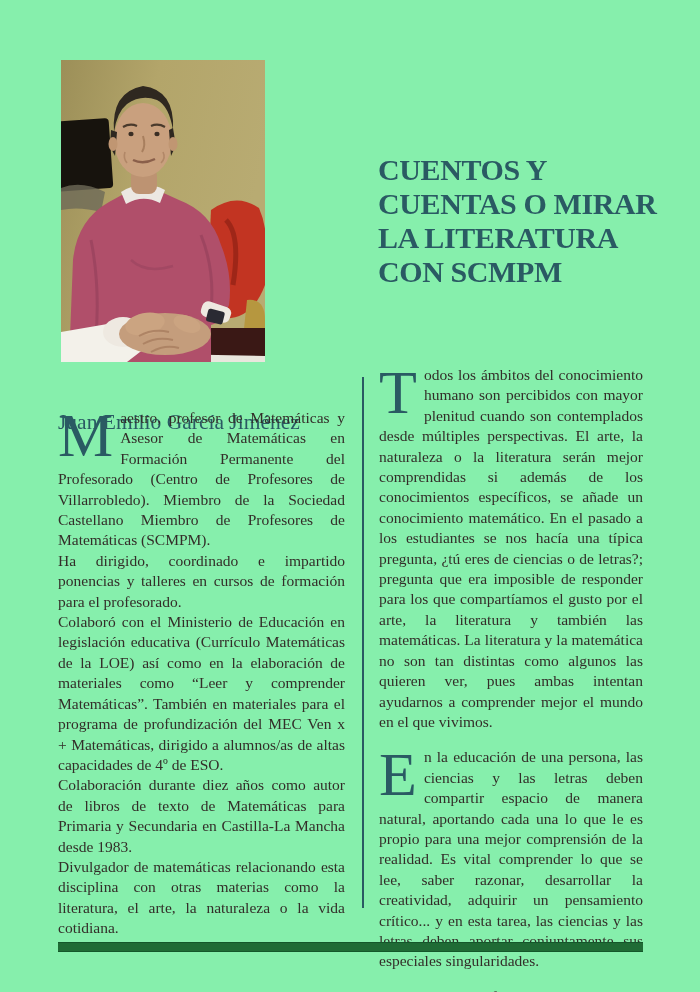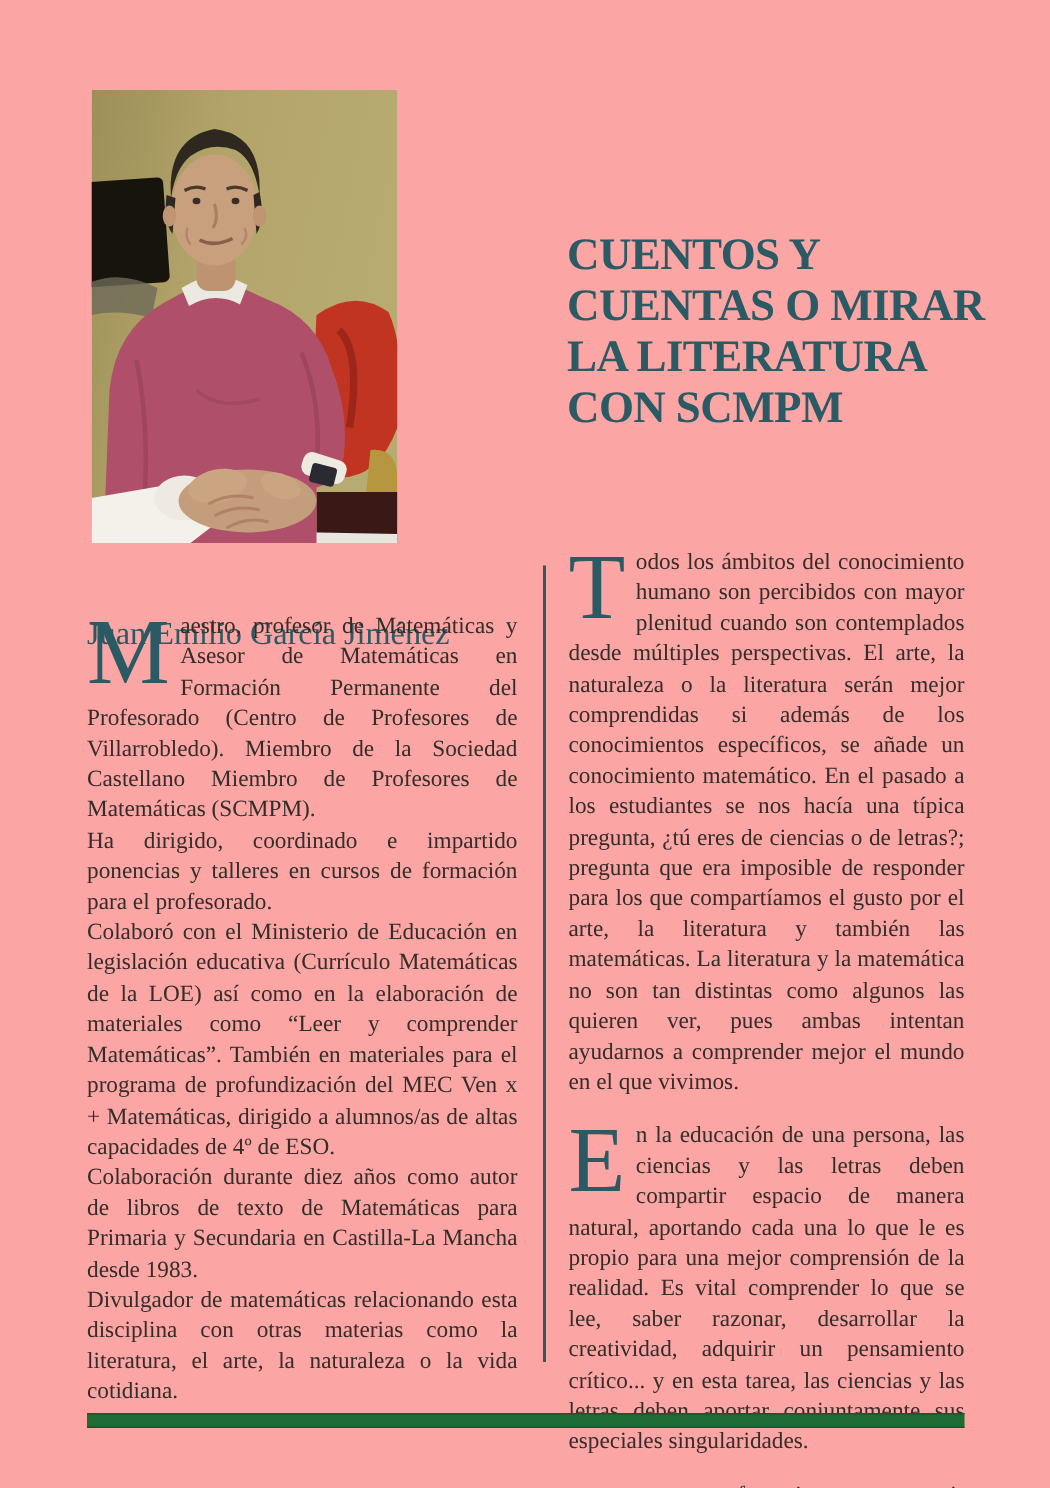--- a/index.html
+++ b/index.html
@@ -1,21 +1,21 @@
 <!DOCTYPE html>
 <html><head>
 <meta charset="utf-8">
 <style>
   * { margin:0; padding:0; box-sizing:border-box; }
   html,body { background:#ffffff; }
   .page {
     position:relative;
     width:700px; height:992px;
     margin:0 auto;
-    background:#fca5a5;
+    background:#86efac;
     font-family:"Liberation Serif", serif;
     overflow:hidden;
   }
   .photo {
     position:absolute; left:61px; top:60px;
     width:204px; height:302px; overflow:hidden;
   }
   .photo svg { display:block; }
   .title {
     position:absolute; left:378px; top:153px; width:290px;

